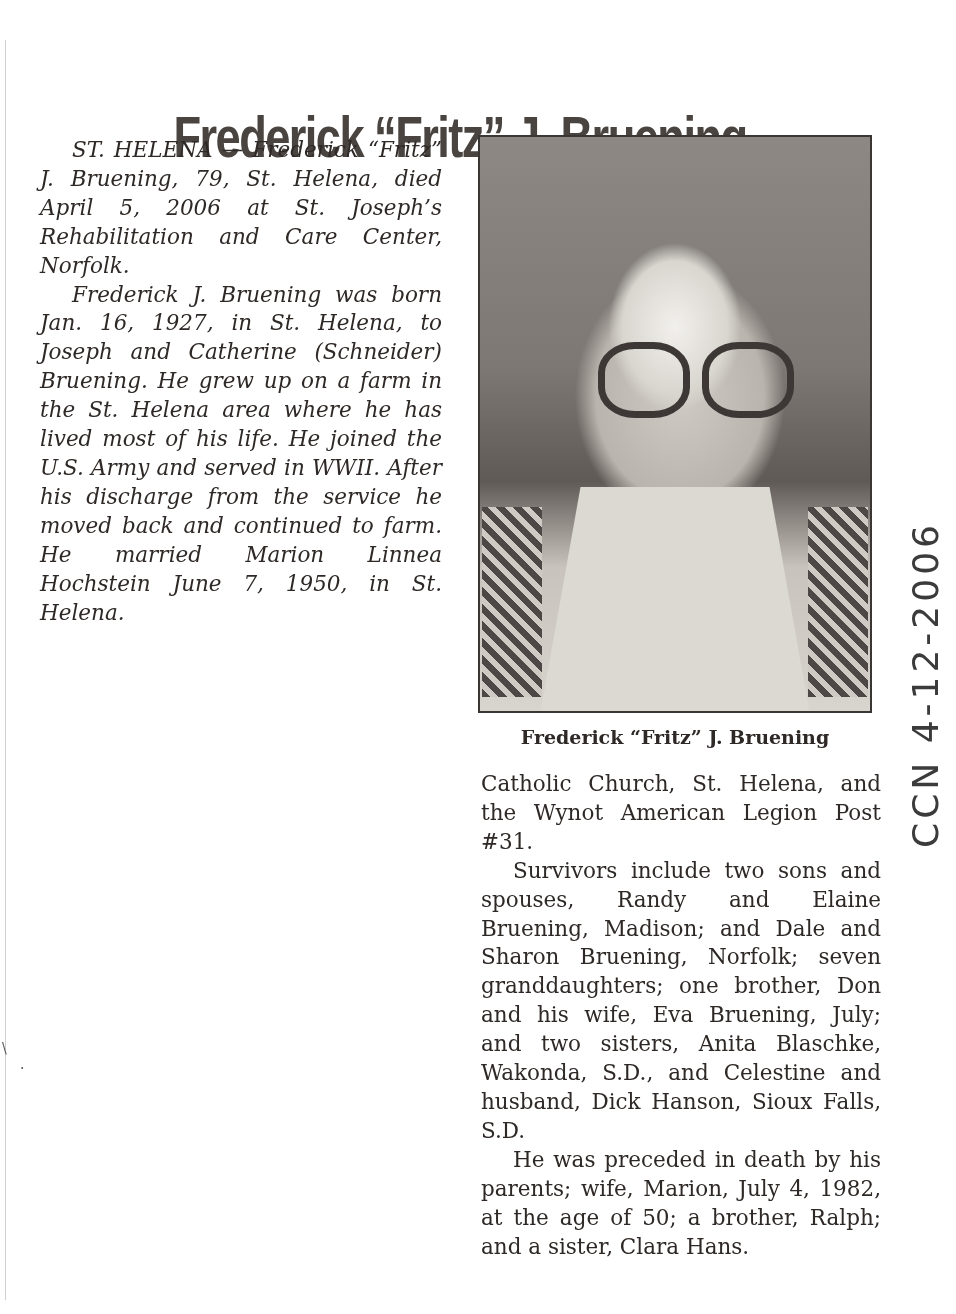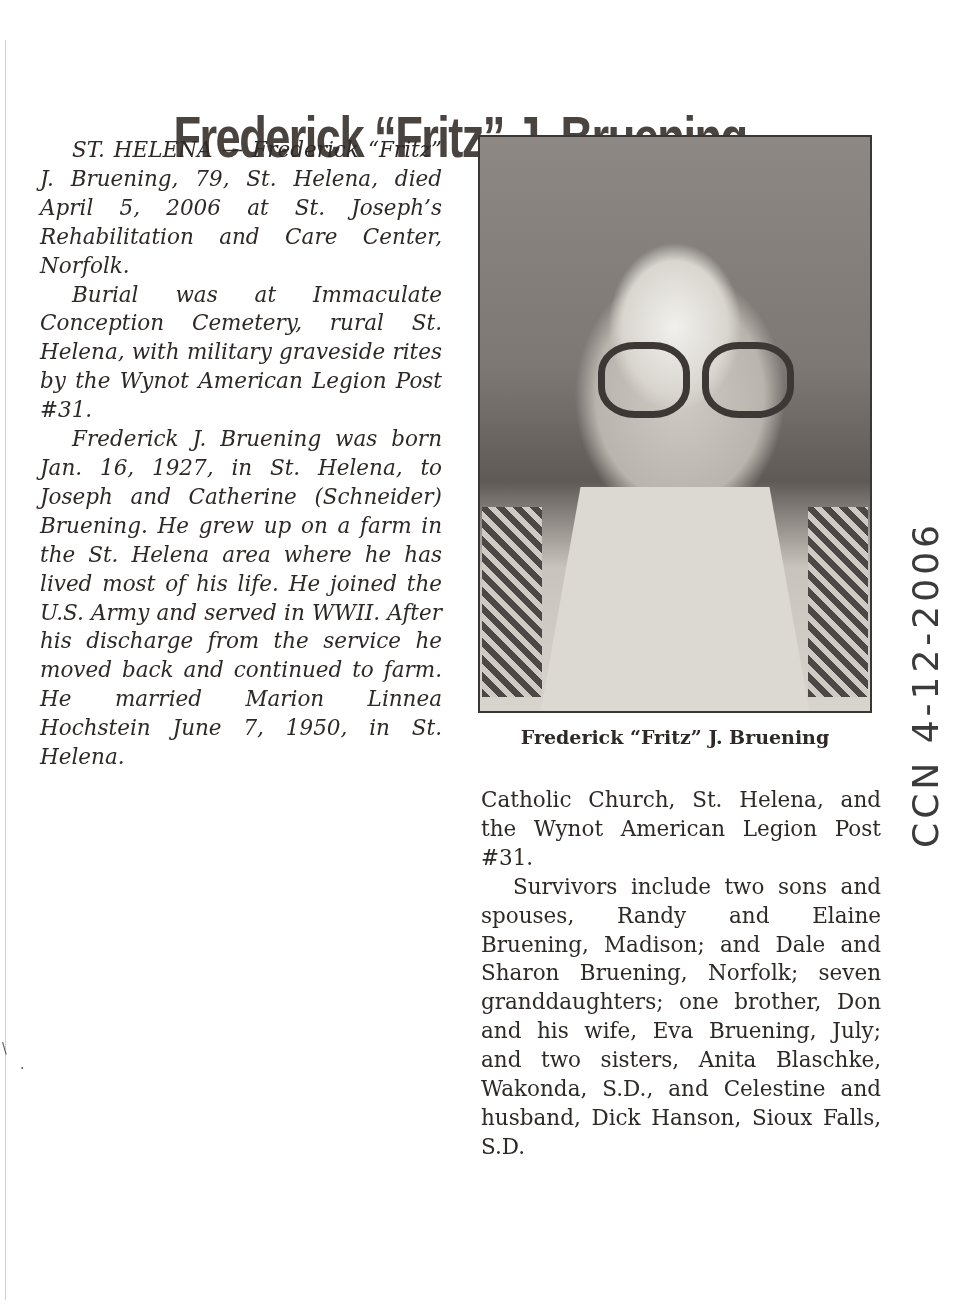--- a/index.html
+++ b/index.html
@@ -28,21 +28,21 @@
     .col {
       position: absolute;
       font-size: 21.5px;
       line-height: 28.9px;
       text-align: justify;
       color: #2e2926;
     }
     .col-left { left: 40px; top: 136px; width: 402px; font-style: italic; }
     .col-right { left: 481px; top: 770px; width: 400px; }
     .col p { margin: 0; text-indent: 32px; }
-    .col p.noindent { text-indent: 0; margin-top: 16px; }
+    .col p.noindent { text-indent: 0; }
     .photo {
       position: absolute; left: 478px; top: 135px; width: 394px; height: 578px;
       border: 2px solid #3a3633;
       box-sizing: border-box;
       background:
         radial-gradient(ellipse 95px 120px at 195px 190px, #f2f0ec 0%, #d9d6d0 55%, rgba(0,0,0,0) 70%),
         radial-gradient(ellipse 140px 170px at 200px 260px, #cfcbc4 0%, #b9b4ad 60%, rgba(0,0,0,0) 75%),
         linear-gradient(180deg, #8d8884 0%, #7d7874 40%, #5f5a56 60%, #c8c3bc 75%, #d8d4ce 100%);
       overflow: hidden;
     }
@@ -89,35 +89,35 @@
   </style>
 </head>
 <body>
 
 <div class="clip-edge"></div>
 
 <h1 class="headline">Frederick “Fritz” J. Bruening</h1>
 
 <div class="col col-left">
   <p>ST. HELENA — Frederick “Fritz” J. Bruening, 79, St. Helena, died April 5, 2006 at St. Joseph’s Rehabilitation and Care Center, Norfolk.</p>
-  <p>Burial was at Immaculate Conception Cemetery, rural St. Helena, with military graveside rites by the Wynot American Legion Post #31.</p>
   <p>Frederick J. Bruening was born Jan. 16, 1927, in St. Helena, to Joseph and Catherine (Schneider) Bruening. He grew up on a farm in the St. Helena area where he has lived most of his life. He joined the U.S. Army and served in WWII. After his discharge from the service he moved back and continued to farm. He married Marion Linnea Hochstein June 7, 1950, in St. Helena.</p>
 </div>
 
 <div class="photo">
   <div class="pattern-l"></div>
   <div class="pattern-r"></div>
   <div class="shirt"></div>
   <div class="glasses-l"></div>
   <div class="glasses-r"></div>
 </div>
 
 <div class="caption">Frederick “Fritz” J. Bruening</div>
 
 <div class="col col-right">
   <p class="noindent">Catholic Church, St. Helena, and the Wynot American Legion Post #31.</p>
   <p>Survivors include two sons and spouses, Randy and Elaine Bruening, Madison; and Dale and Sharon Bruening, Norfolk; seven granddaughters; one brother, Don and his wife, Eva Bruening, July; and two sisters, Anita Blaschke, Wakonda, S.D., and Celestine and husband, Dick Hanson, Sioux Falls, S.D.</p>
+  <p>He was preceded in death by his parents; wife, Marion, July 4, 1982, at the age of 50; a brother, Ralph; and a sister, Clara Hans.</p>
 </div>
 
 <div class="handwritten">CCN 4-12-2006</div>
 
 <span class="mark" style="left:2px; top:1040px;">\</span>
 <span class="mark" style="left:20px; top:1060px;">·</span>
 
 </body></html>

